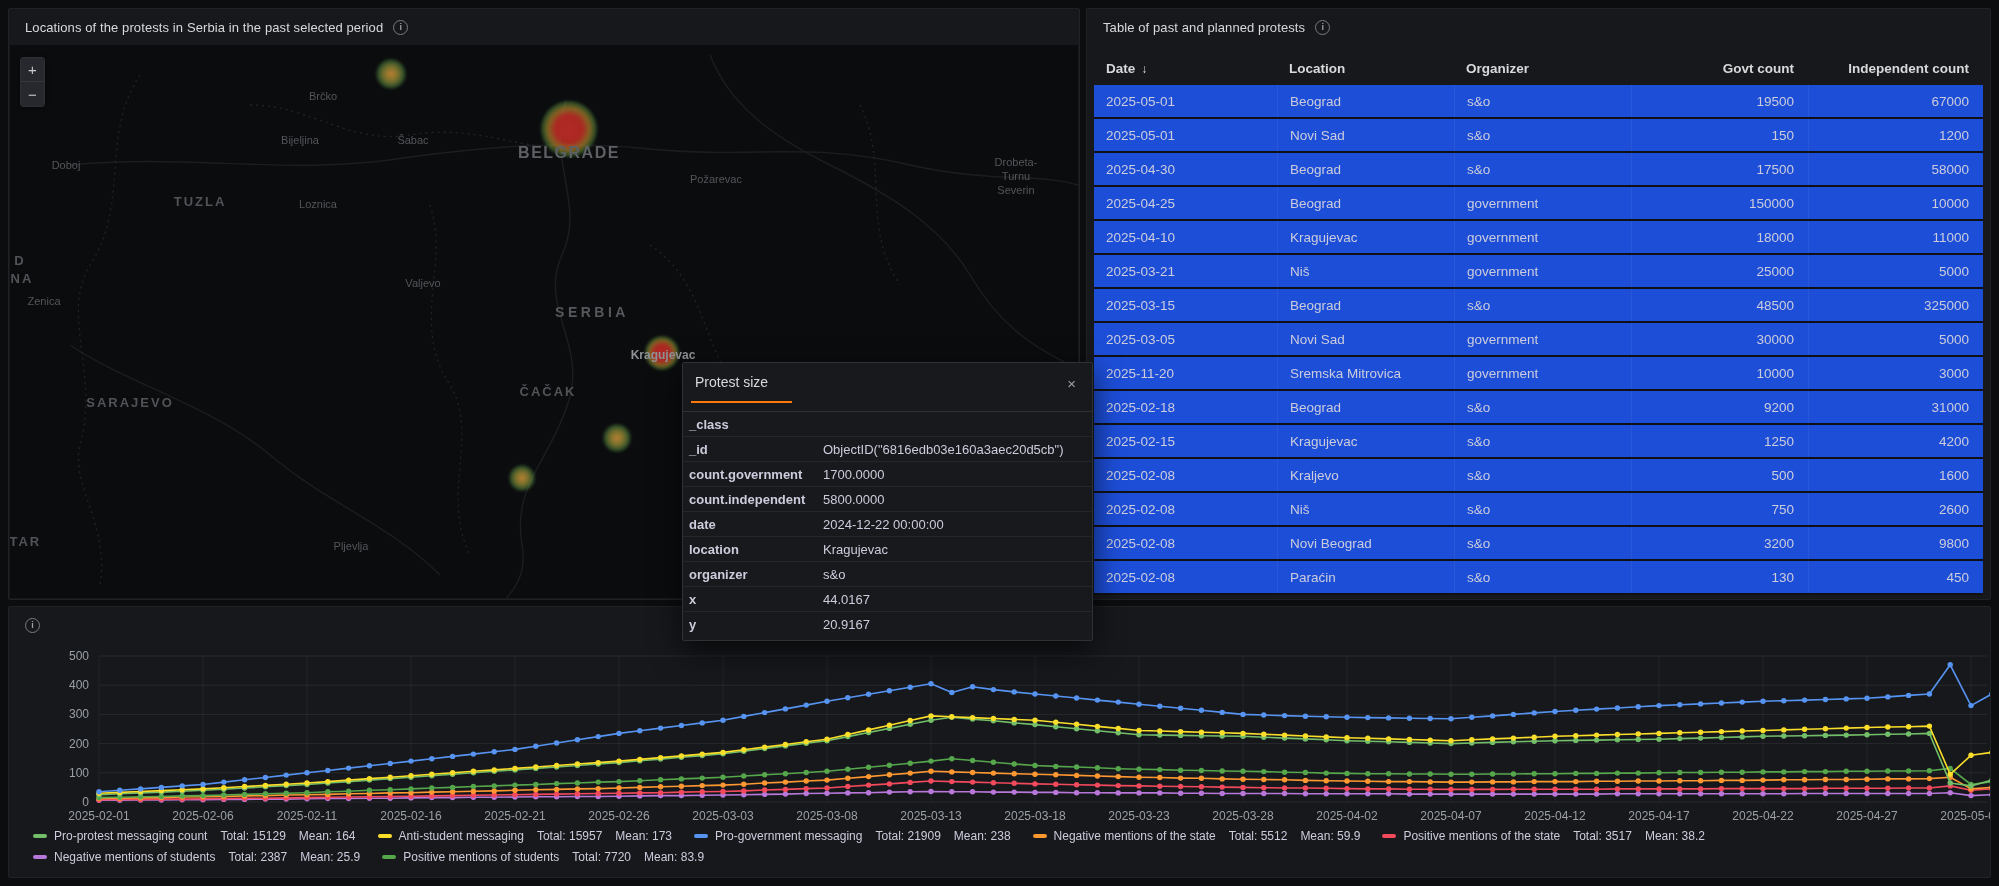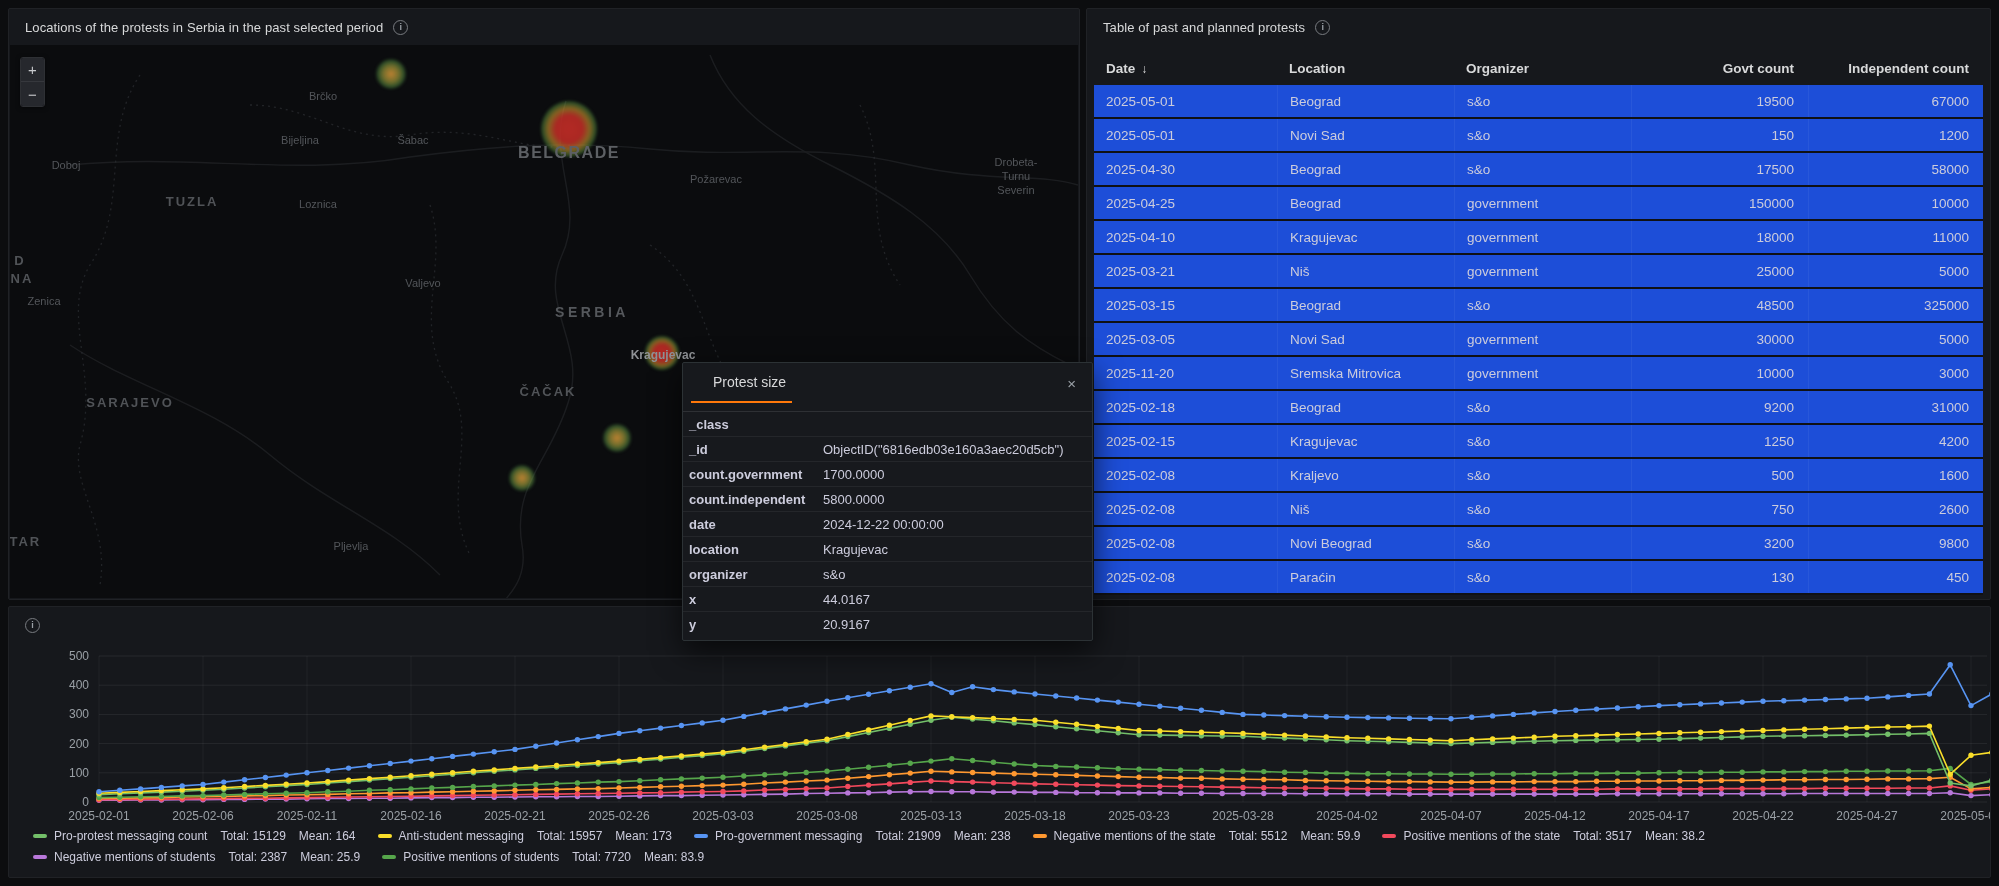--- a/index.html
+++ b/index.html
@@ -20,21 +20,21 @@
   .map-label.hi { color:#8f9296; font-weight:600; font-size:12px; }
   .blob { position:absolute; transform:translate(-50%,-50%); border-radius:50%; filter:blur(1.5px); }
   .blob.hot  { background:radial-gradient(circle, rgba(193,44,38,.92) 0%, rgba(193,44,38,.88) 34%, rgba(214,158,48,.6) 52%, rgba(92,158,68,.45) 66%, rgba(92,158,68,0) 82%); }
   .blob.warm { background:radial-gradient(circle, rgba(219,150,56,.85) 0%, rgba(196,190,70,.55) 38%, rgba(88,152,70,.48) 60%, rgba(88,152,70,0) 80%); }
   .zoomctl { position:absolute; left:10px; top:12px; width:25px; border:1px solid #2e3034; border-radius:3px; overflow:hidden; z-index:5; box-shadow:0 1px 4px rgba(0,0,0,.5); }
   .zoombtn { width:100%; height:24px; background:#26282d; color:#c7c9cc; display:flex; align-items:center; justify-content:center; font-size:15px; cursor:pointer; user-select:none; }
   .zoombtn:first-child { border-bottom:1px solid #36383d; }
 
   
   .tooltip { position:absolute; left:682px; top:362px; width:411px; background:#17191d; border:1px solid #2c3235; border-radius:2px; box-shadow:0 10px 30px rgba(0,0,0,.65); z-index:20; }
-  .tooltip-head { display:flex; align-items:flex-start; justify-content:space-between; padding:11px 12px 0 30px; }
+  .tooltip-head { display:flex; align-items:flex-start; justify-content:space-between; padding:11px 12px 0 12px; }
   .tooltip-title { font-size:14px; color:#d8d9da; }
   .tooltip-close { color:#9aa0a6; font-size:15px; line-height:1; cursor:pointer; padding:2px 4px; }
   .tooltip-underline { height:2px; background:#FF780A; width:101px; margin:8px 0 0 8px; }
   .tooltip-rows { padding-bottom:4px; }
   .tooltip-row { display:grid; grid-template-columns:134px 1fr; align-items:center; height:25px; padding:0 10px 0 6px; border-top:1px solid rgba(255,255,255,.06); font-size:13px; color:#ccccdc; }
   .tooltip-row:first-child { border-top:1px solid rgba(255,255,255,.1); margin-top:8px; }
   .tooltip-row .k { font-weight:600; }
   .tooltip-row .v { font-weight:400; white-space:nowrap; }
 
   
@@ -92,21 +92,21 @@
       <div class="blob warm" style="left: 607px; top: 393px; width: 28px; height: 28px;"></div>
       <div class="blob warm" style="left: 512px; top: 433px; width: 26px; height: 26px;"></div>
       <span class="map-label" style="left: 313px; top: 52px;">Brčko</span>
       <span class="map-label" style="left: 56px; top: 121px;">Doboj</span>
       <span class="map-label" style="left: 290px; top: 96px;">Bijeljina</span>
       <span class="map-label" style="left: 403px; top: 96px;">Šabac</span>
       <span class="map-label capital" style="left: 559px; top: 78px;">BELGRADE</span>
       <span class="map-label" style="left: 706px; top: 135px;">Požarevac</span>
       <span class="map-label" style="left: 1006px; top: 132px;">Drobeta-Turnu
 Severin</span>
-      <span class="map-label big" style="left: 182px; top: 157px; text-align: right;">TUZLA</span>
+      <span class="map-label big" style="left: 190px; top: 157px; text-align: right;">TUZLA</span>
       <span class="map-label" style="left: 308px; top: 160px;">Loznica</span>
       <span class="map-label" style="left: 413px; top: 239px;">Valjevo</span>
       <span class="map-label big" style="left: 10px; top: 216px;">D</span>
       <span class="map-label big" style="left: 12px; top: 234px;">NA</span>
       <span class="map-label" style="left: 34px; top: 257px;">Zenica</span>
       <span class="map-label region" style="left: 582px; top: 268px;">SERBIA</span>
       <span class="map-label hi" style="left: 653px; top: 310px;">Kragujevac</span>
       <span class="map-label big" style="left: 538px; top: 347px;">ČAČAK</span>
       <span class="map-label big" style="left: 120px; top: 358px;">SARAJEVO</span>
       <span class="map-label" style="left: 341px; top: 502px;">Pljevlja</span>

